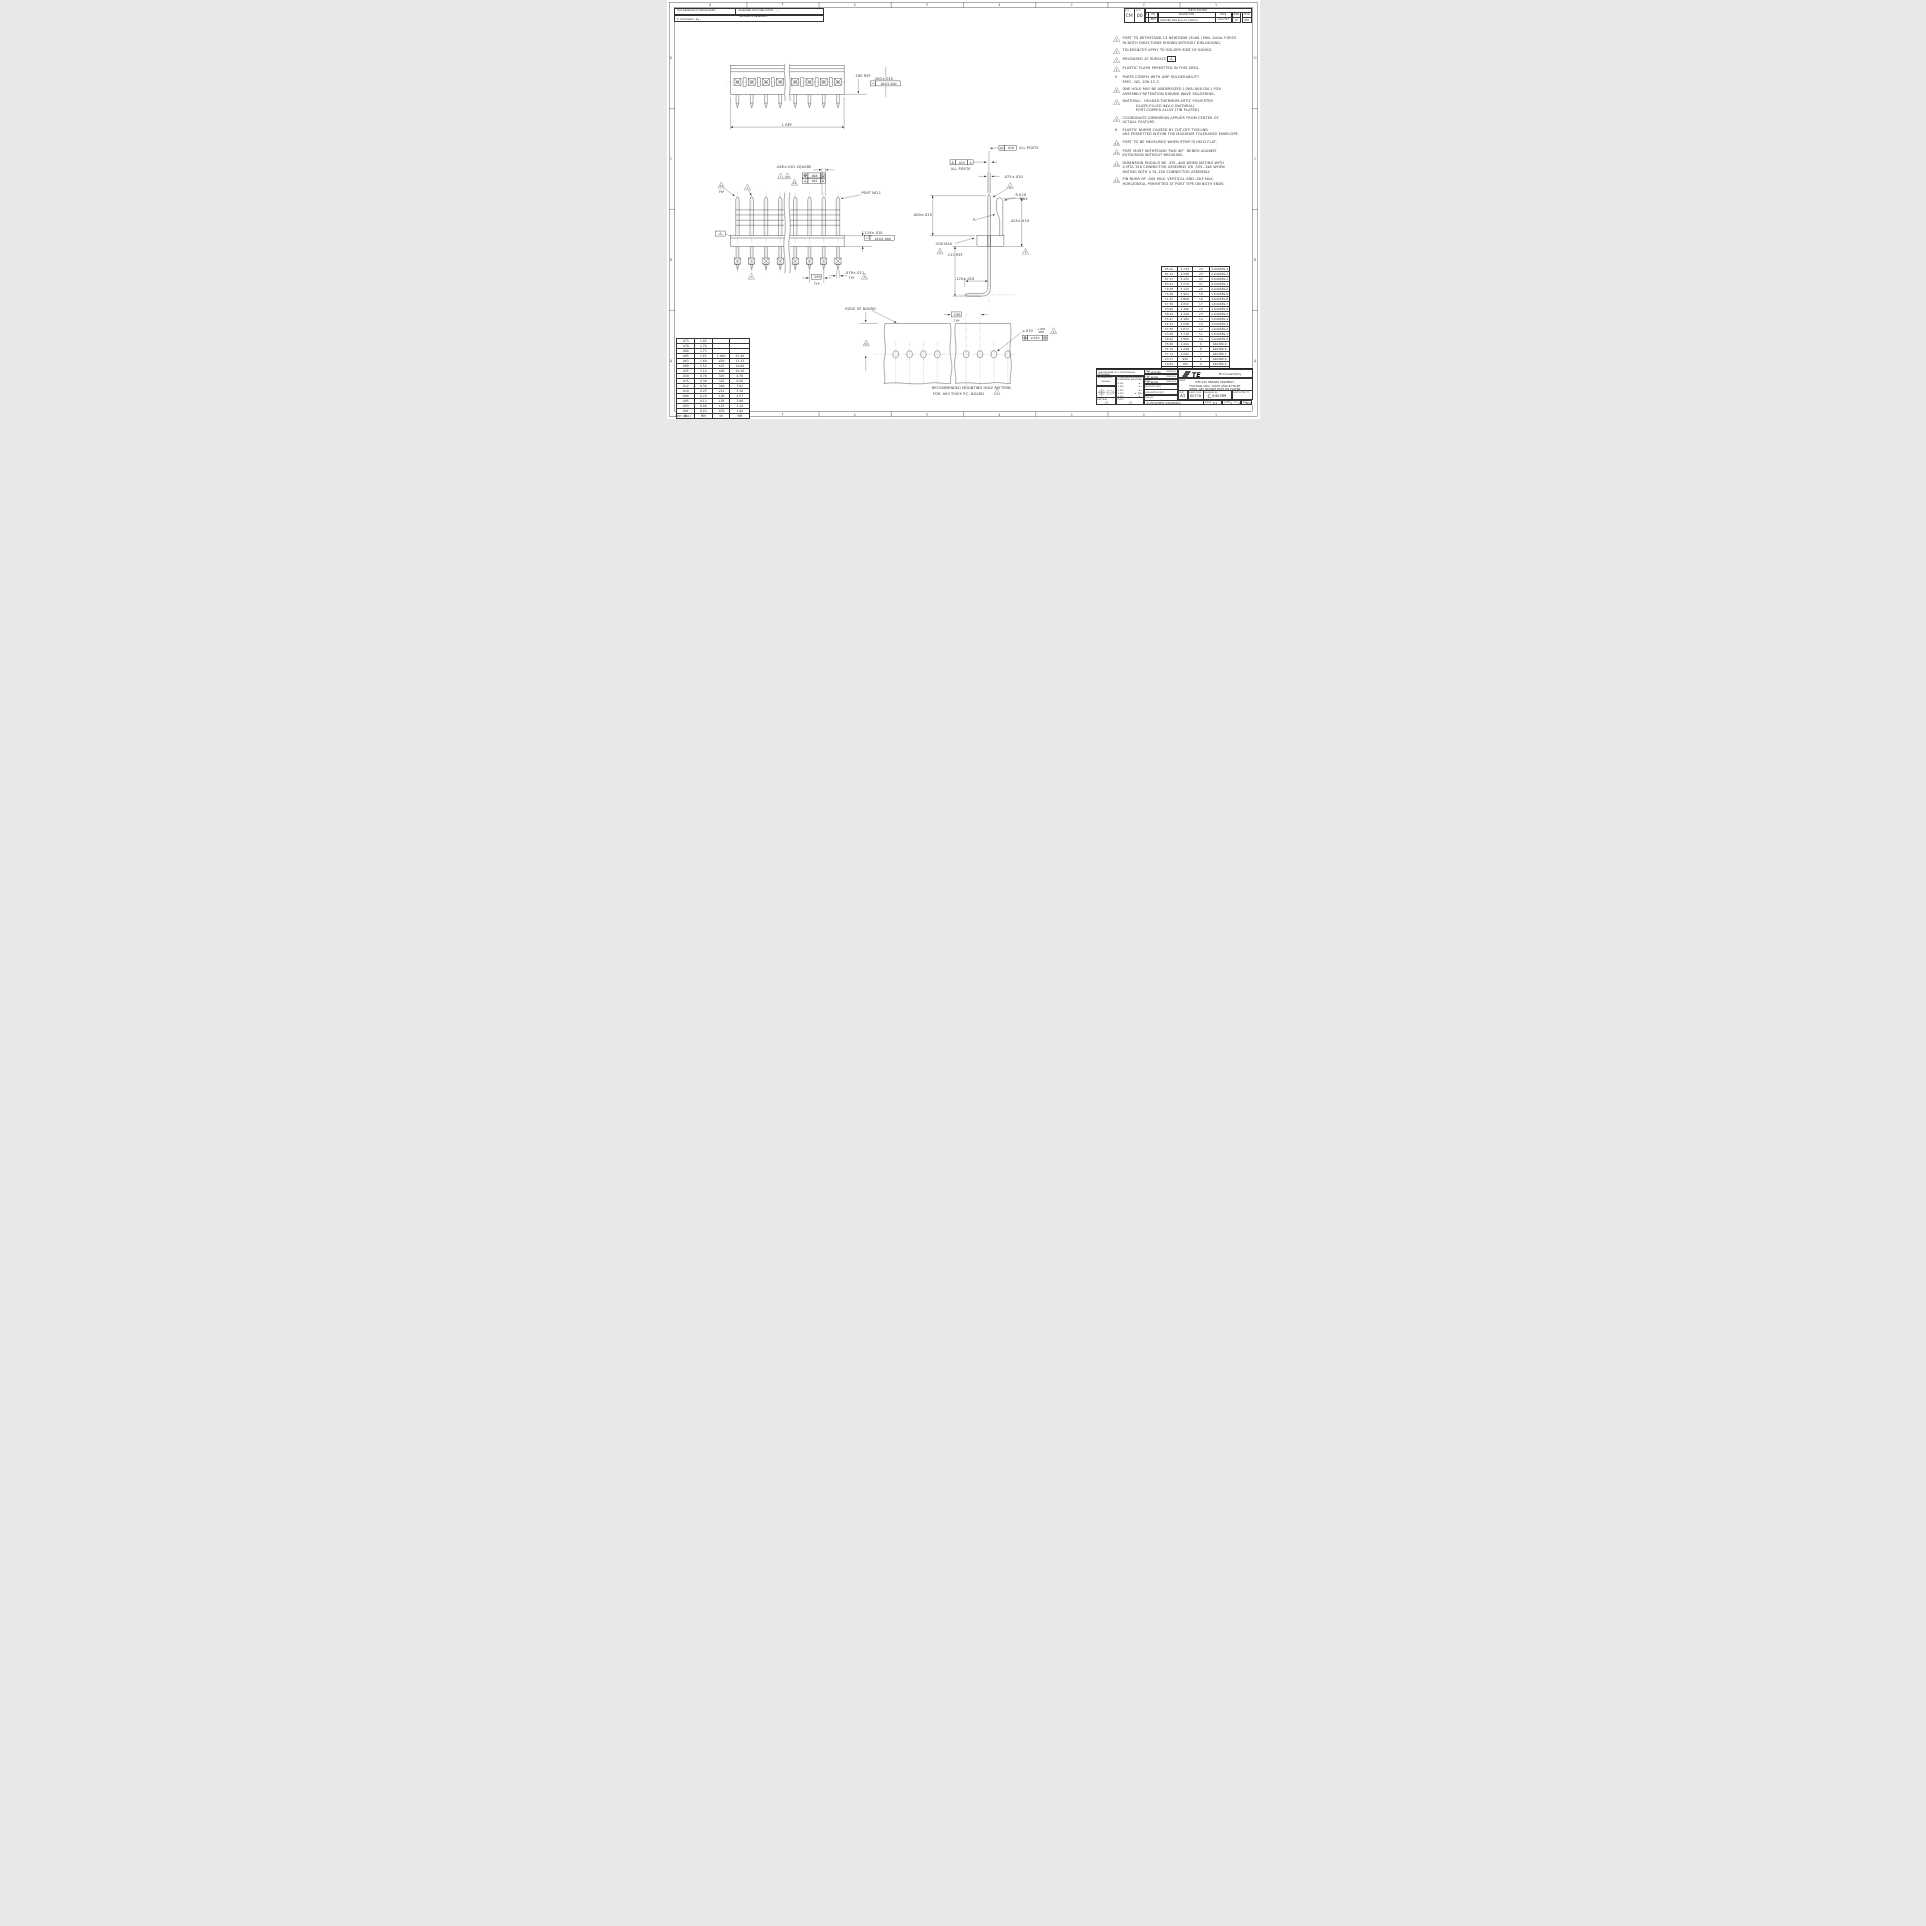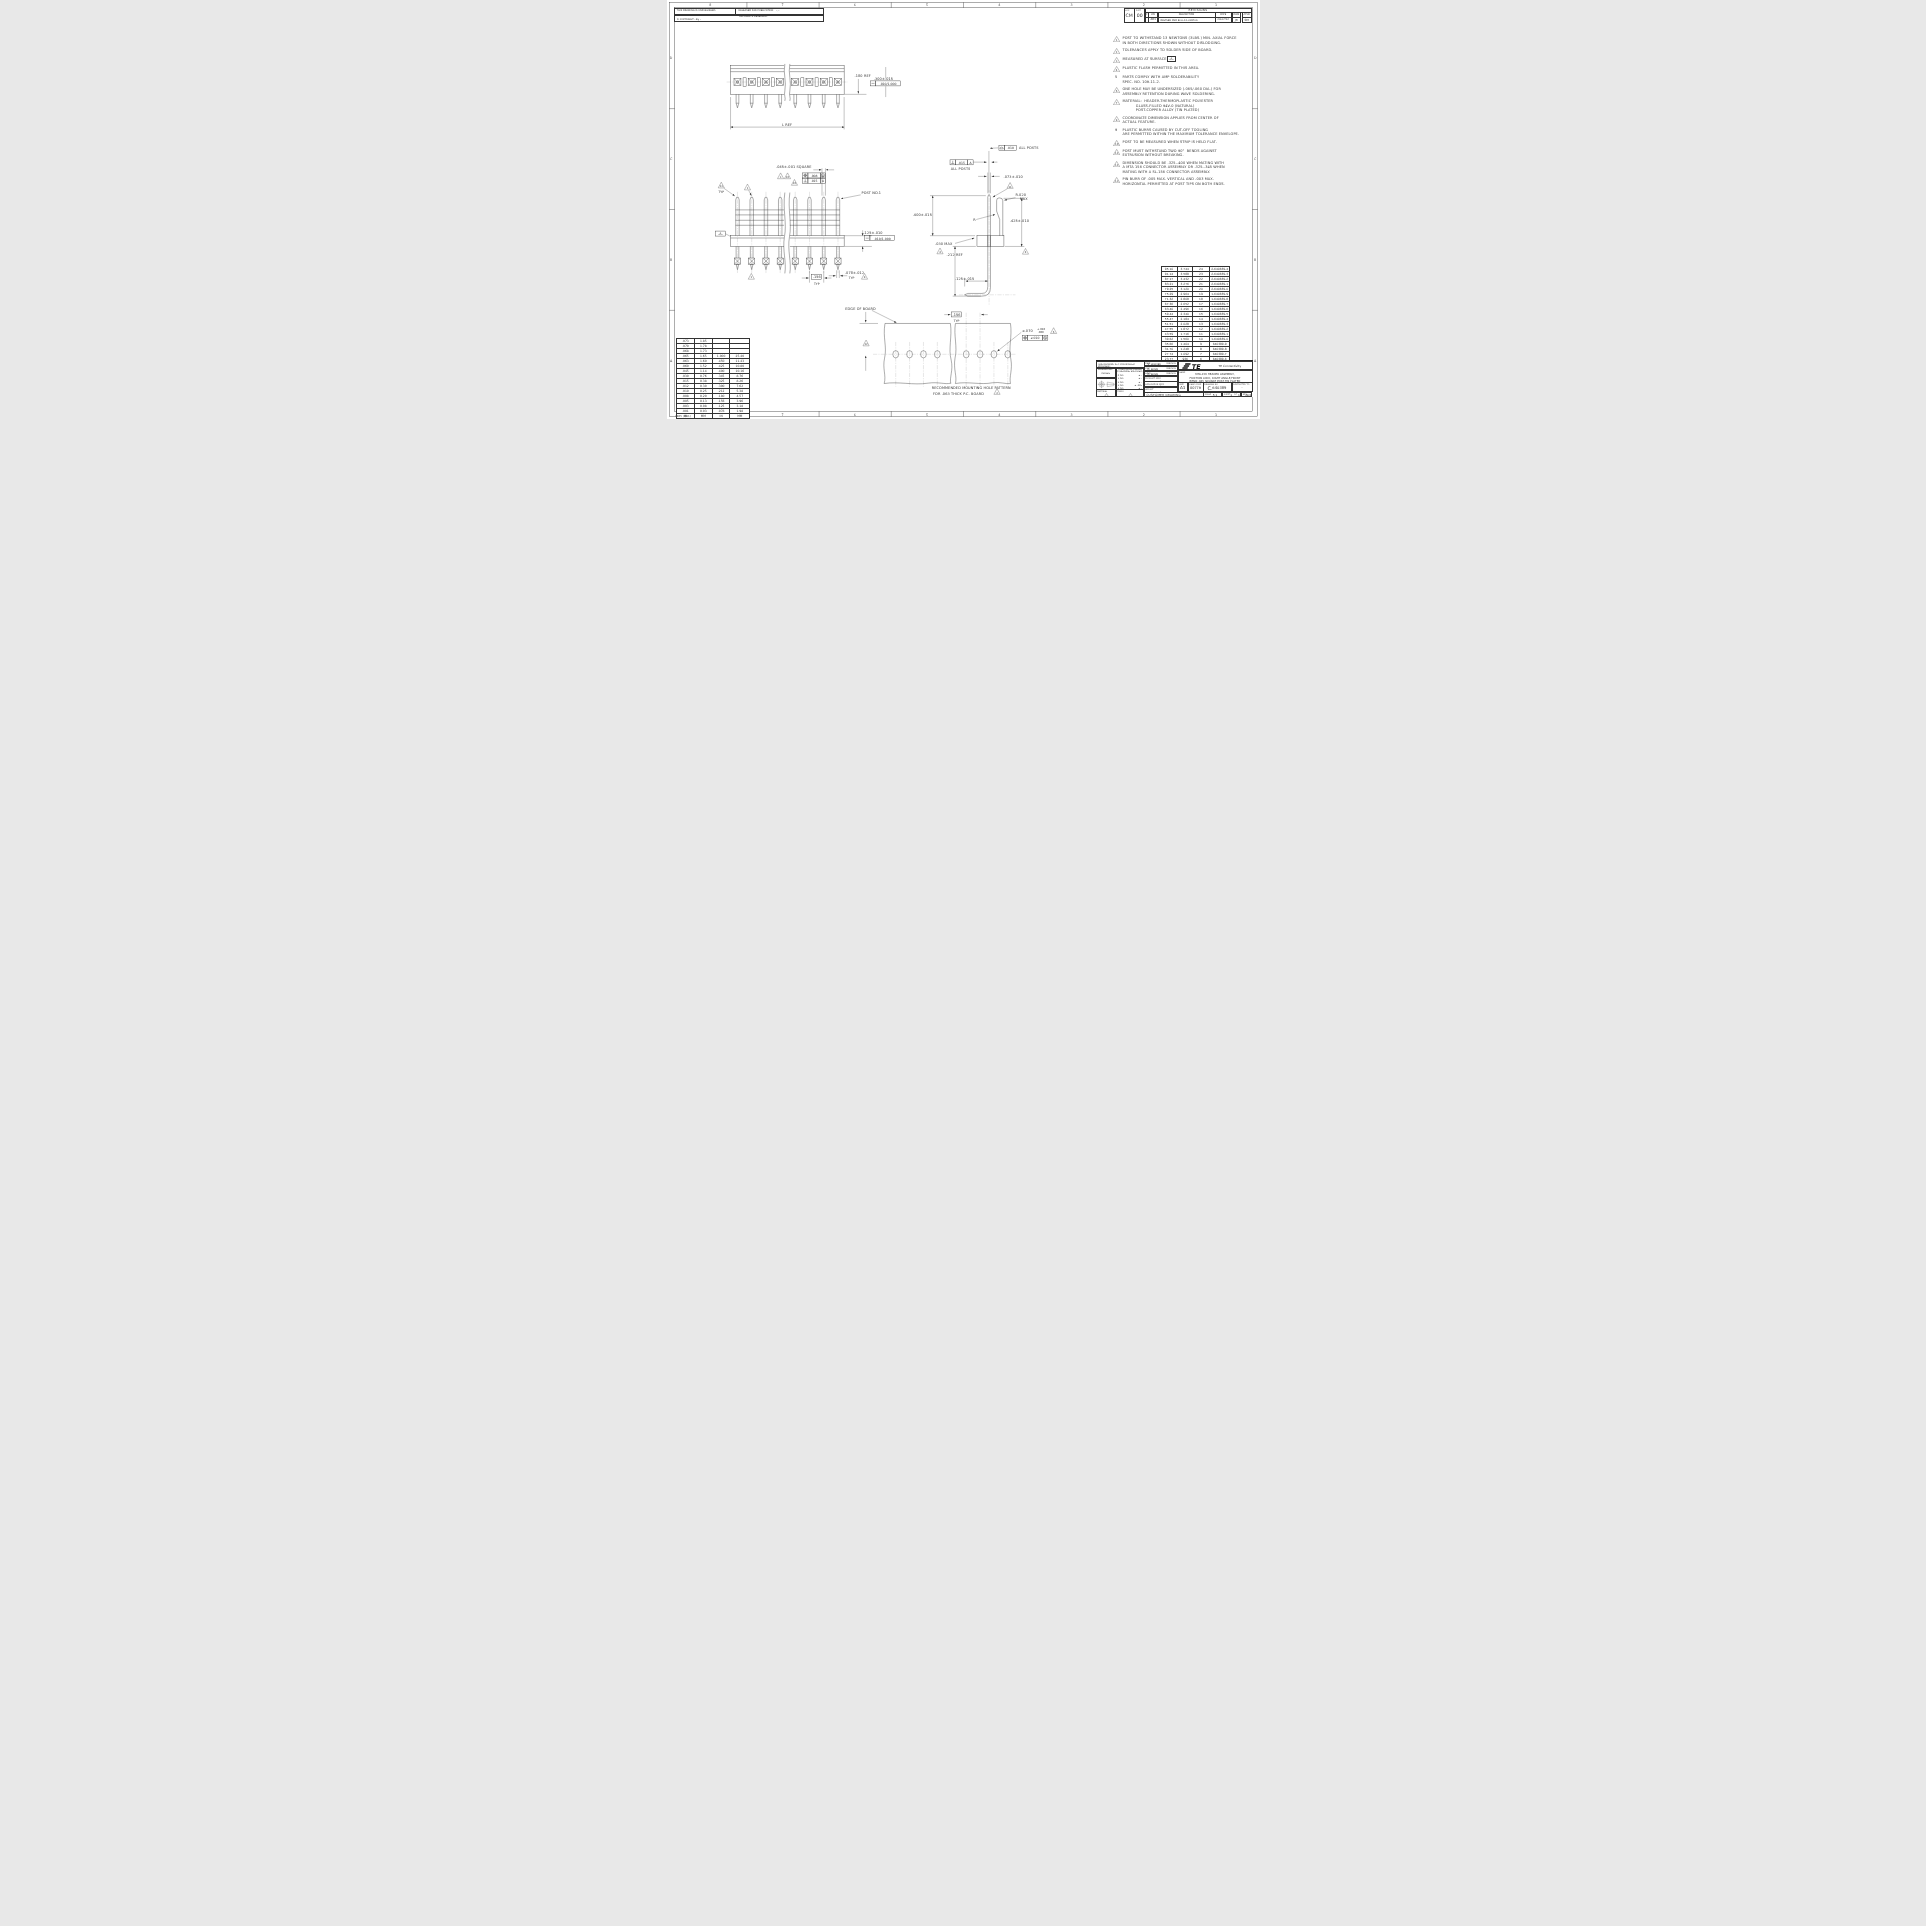--- a/index.html
+++ b/index.html
@@ -1032,21 +1032,21 @@
         <td>IN</td>
         <td>MM</td>
       </tr>
       <tr class="titlerow">
         <td colspan="4">CONVERSION TABLE</td>
       </tr>
     </tbody>
   </table>
   <div class="abs" style="left:8.5px;top:414px;font-size:2.7px;color:#444;">4805 (3/11)</div>
 
-  <div class="abs" style="left:429px;top:360px;width:157px;height:36px;background:#fff;border-top:0.8px solid #222;">
+  <div class="abs" style="left:429px;top:368px;width:157px;height:36px;background:#fff;border-top:0.8px solid #222;">
     <div class="cell" style="left:0;top:0;width:49px;height:7px;padding:1.9px 0 0 1.2px;font-size:2.2px;">THIS DRAWING IS A CONTROLLED DOCUMENT.</div>
     <div class="cell" style="left:0;top:6.5px;width:20.4px;height:10.4px;">
       <div style="padding:0.8px 0 0 1.2px;font-size:2.2px;">DIMENSIONS:</div>
       <div class="ctr" style="font-size:2.2px;height:5.4px;">INCHES</div>
     </div>
     <div class="cell" style="left:0;top:16.6px;width:20.4px;height:12px;">
       <svg width="19" height="10.8" viewBox="0 0 50 28">
         <g class="lt">
           <circle cx="12" cy="14" r="7"></circle>
             <circle cx="12" cy="14" r="3"></circle>

